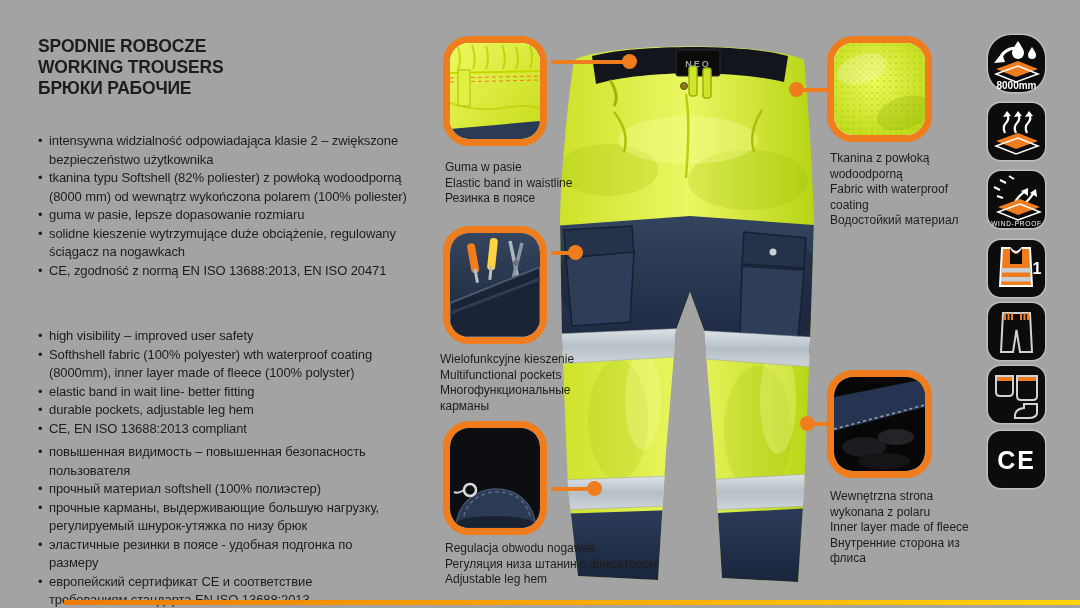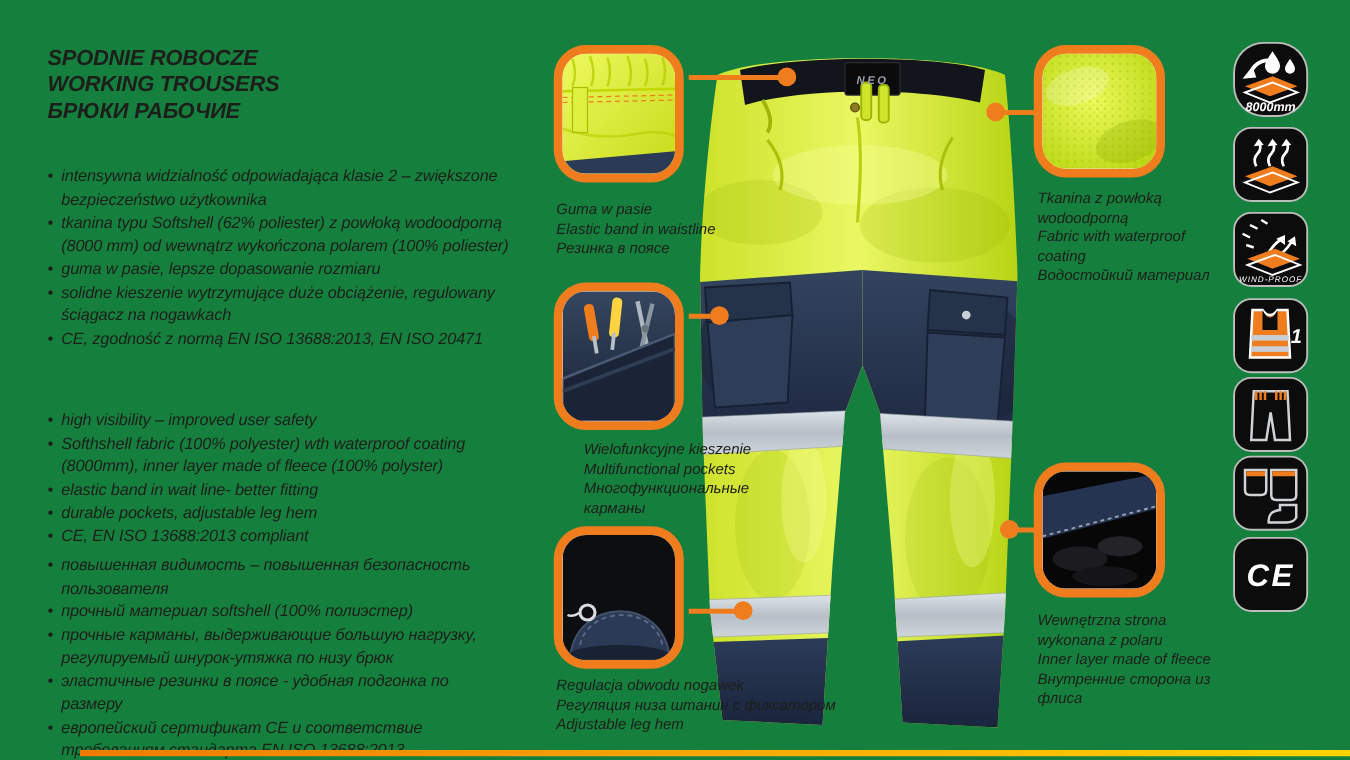--- a/index.html
+++ b/index.html
@@ -1,17 +1,17 @@
 <!DOCTYPE html>
 <html><head>
 <meta charset="utf-8">
 <style>
   html,body{margin:0;padding:0;background:#fff;}
-  .sheet{position:relative;width:1080px;height:608px;background:#15803d;overflow:hidden;
-         font-family:"Liberation Sans",sans-serif;color:#1d1d1b;font-style:italic;}
+  .sheet{position:relative;width:1080px;height:608px;background:#a3a3a3;overflow:hidden;
+         font-family:"Liberation Sans",sans-serif;color:#1d1d1b;}
   
   .title{position:absolute;left:38px;top:36px;font-size:17.5px;font-weight:bold;
          line-height:21px;letter-spacing:-0.2px;color:#1d1d1b;}
   .feat{position:absolute;left:38px;font-size:13px;line-height:18.5px;letter-spacing:-0.1px;}
   .feat .item{position:relative;padding-left:11px;}
   .feat .item::before{content:"•";position:absolute;left:0;top:0;}
   .feat-pl{top:132px;width:386px;}
   .feat-en{top:327px;width:386px;}
   .feat-ru{top:443px;width:352px;}
   
@@ -19,21 +19,21 @@
   
   .thumb{position:absolute;border:7px solid #ef7d1e;border-radius:26px;overflow:hidden;background:#fff;}
   .thumb svg{display:block;}
   .t1{left:443px;top:36px;width:90px;height:96px;}
   .t2{left:443px;top:226px;width:90px;height:104px;}
   .t3{left:443px;top:421px;width:90px;height:100px;}
   .t4{left:827px;top:36px;width:91px;height:92px;}
   .t5{left:827px;top:370px;width:91px;height:94px;}
   .cap{position:absolute;font-size:12px;line-height:15.5px;color:#1d1d1b;}
   .c1{left:445px;top:160px;width:175px;}
-  .c2{left:467px;top:352px;width:160px;}
+  .c2{left:440px;top:352px;width:160px;}
   .c3{left:445px;top:541px;width:260px;}
   .c4{left:830px;top:151px;width:150px;}
   .c5{left:830px;top:489px;width:160px;}
   
   .cline{position:absolute;height:4px;background:#ef7d1e;}
   .cdot{position:absolute;width:15px;height:15px;border-radius:50%;background:#ef7d1e;}
   
   .badge{position:absolute;left:988px;width:57px;height:57px;background:#0c0c0c;
          border-radius:13px;box-shadow:0 0 0 1.5px #bdbdbd;}
   .b1{top:35px;border-radius:23px;} .b2{top:103px;} .b3{top:171px;} .b4{top:240px;}
@@ -49,21 +49,21 @@
 <div class="sheet">
 
   <div class="title">
     <div>SPODNIE ROBOCZE</div>
     <div>WORKING TROUSERS</div>
     <div>БРЮКИ РАБОЧИЕ</div>
   </div>
 
   <div class="feat feat-pl">
     <div class="item">intensywna widzialność odpowiadająca klasie 2 – zwiększone bezpieczeństwo użytkownika</div>
-    <div class="item">tkanina typu Softshell (62% poliester) z powłoką wodoodporną (8000 mm) od wewnątrz wykończona polarem (100% poliester)</div>
+    <div class="item">tkanina typu Softshell (82% poliester) z powłoką wodoodporną (8000 mm) od wewnątrz wykończona polarem (100% poliester)</div>
     <div class="item">guma w pasie, lepsze dopasowanie rozmiaru</div>
     <div class="item">solidne kieszenie wytrzymujące duże obciążenie, regulowany ściągacz na nogawkach</div>
     <div class="item">CE, zgodność z normą EN ISO 13688:2013, EN ISO 20471</div>
   </div>
   <div class="feat feat-en">
     <div class="item">high visibility – improved user safety</div>
     <div class="item">Softhshell fabric (100% polyester) wth waterproof coating (8000mm), inner layer made of fleece (100% polyster)</div>
     <div class="item">elastic band in wait line- better fitting</div>
     <div class="item">durable pockets, adjustable leg hem</div>
     <div class="item">CE, EN ISO 13688:2013 compliant</div>

